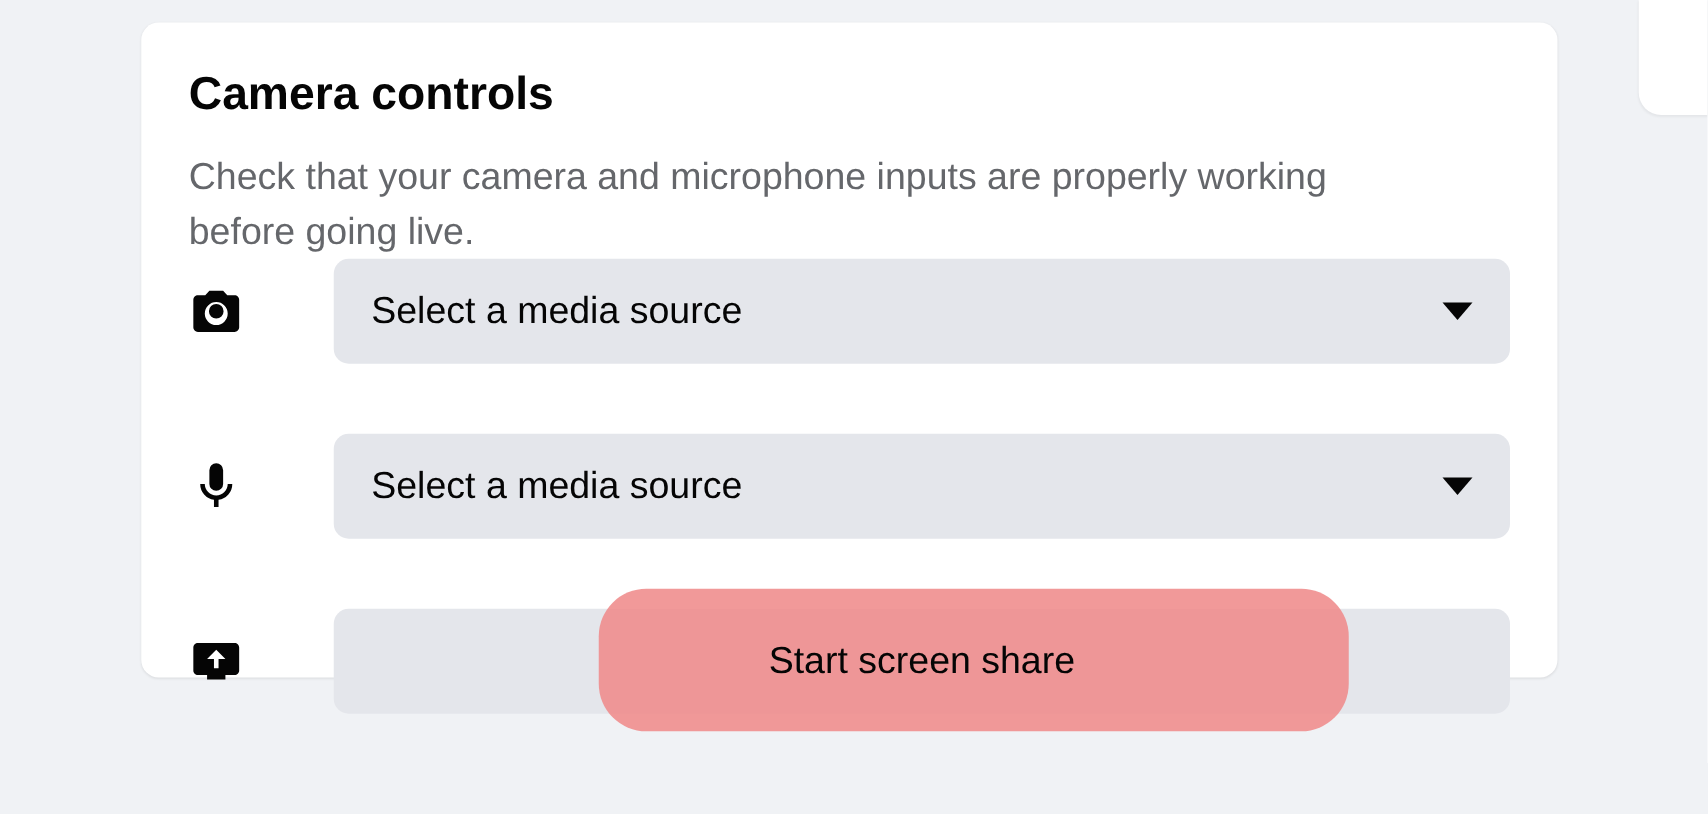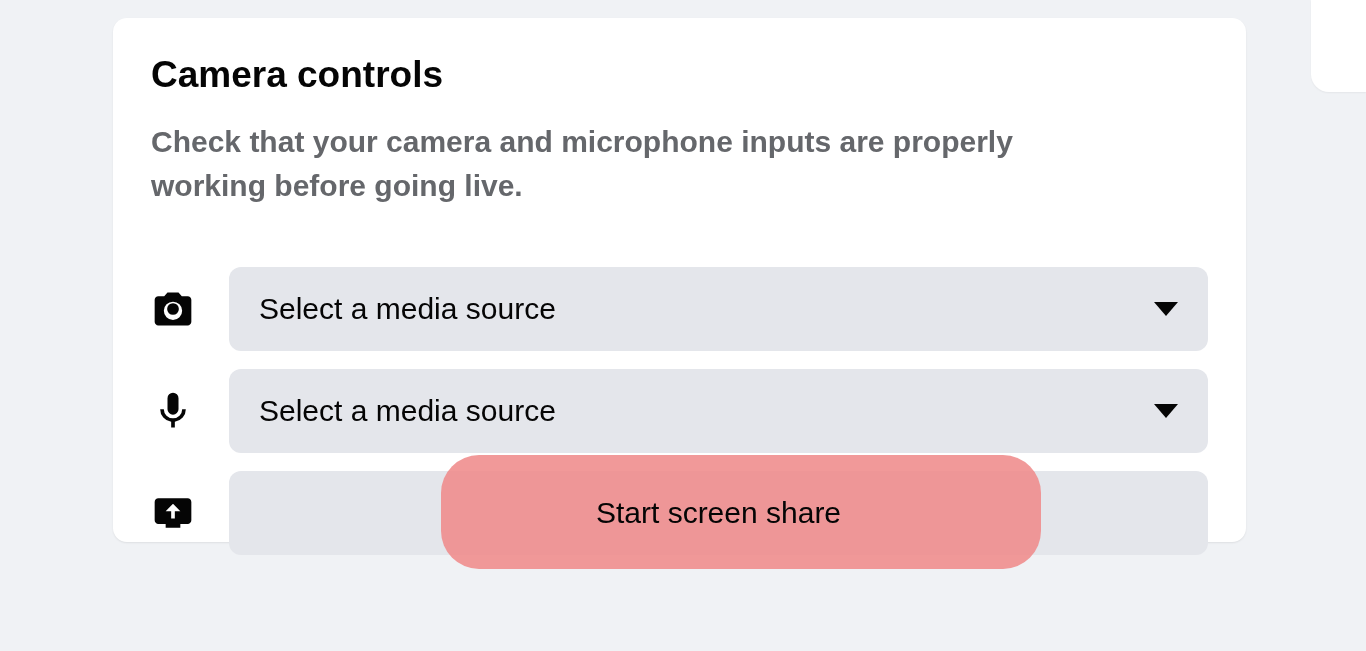--- a/index.html
+++ b/index.html
@@ -27,30 +27,30 @@
       padding: 36px 38px 0 38px;
     }
     .title {
       font-size: 37px;
       font-weight: 700;
       color: #050505;
       margin-bottom: 24px;
     }
     .description {
       font-size: 30px;
-      font-weight: 700;
+      font-weight: 400;
       color: #65676b;
       line-height: 1.45;
-      margin-bottom: 60px;
       max-width: 950px;
     }
     .control-row {
       display: flex;
       align-items: center;
-      margin-bottom: 18px;
+      margin-bottom: 56px;
+      gap: 38px;
     }
     .icon-slot {
       width: 78px;
       display: flex;
       align-items: center;
       justify-content: flex-start;
       flex-shrink: 0;
     }
     .icon-slot svg {
       width: 44px;

